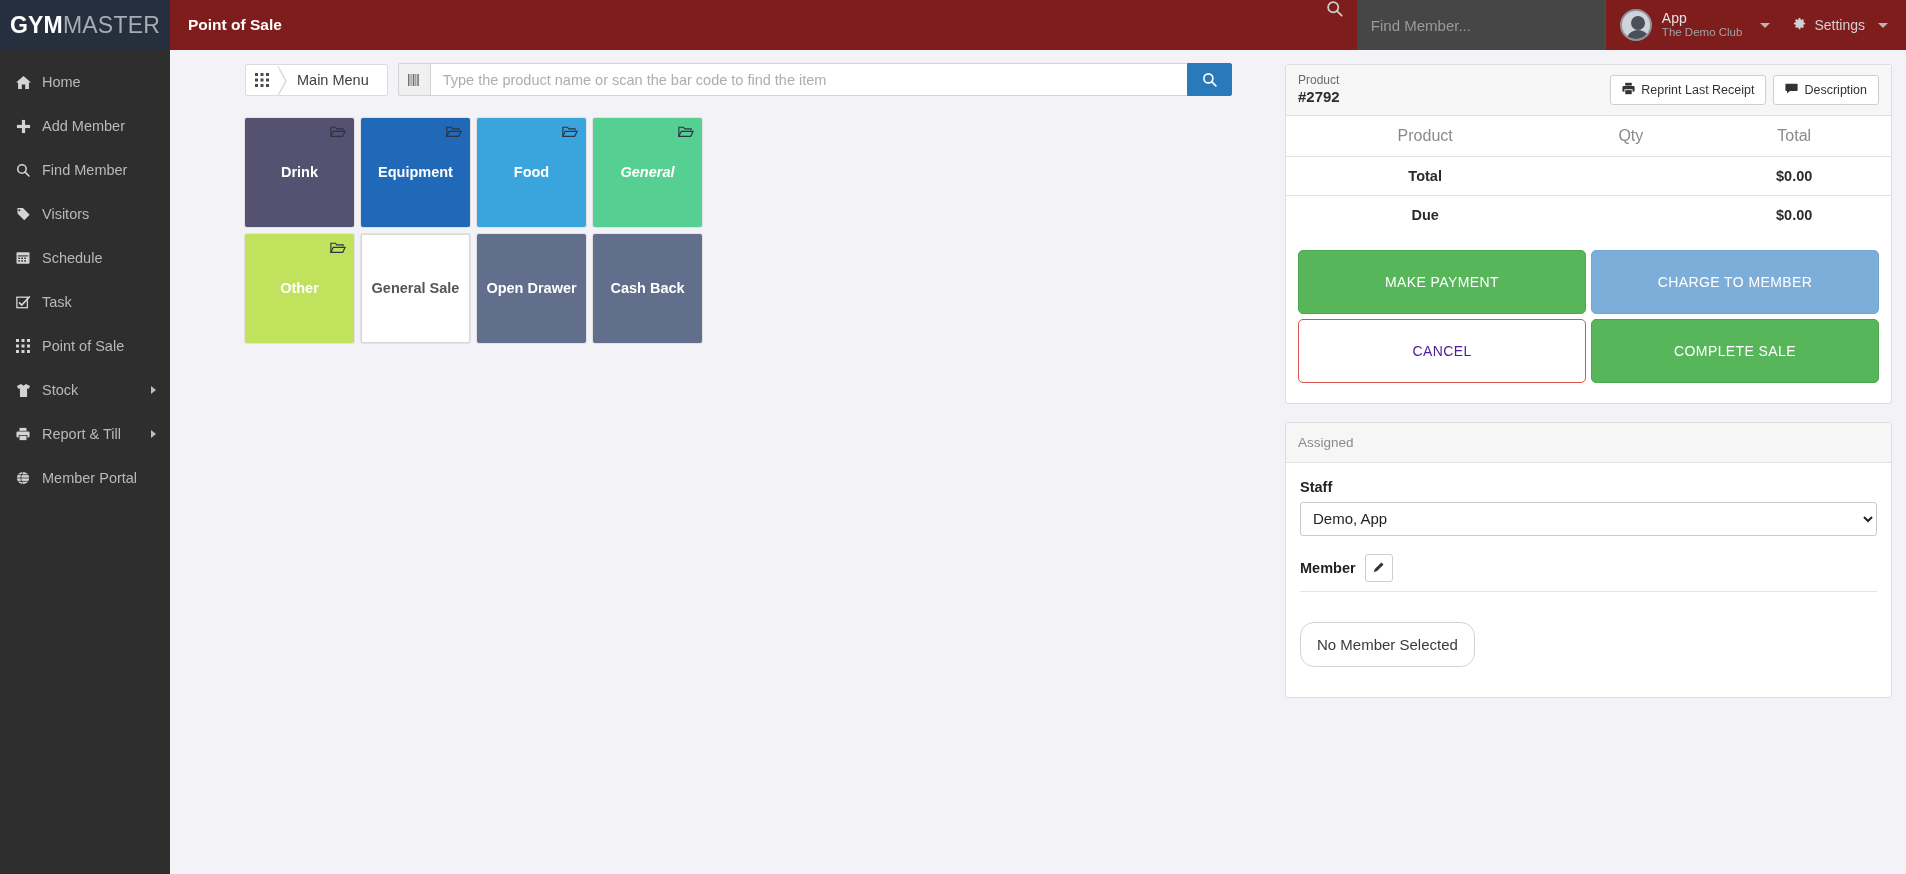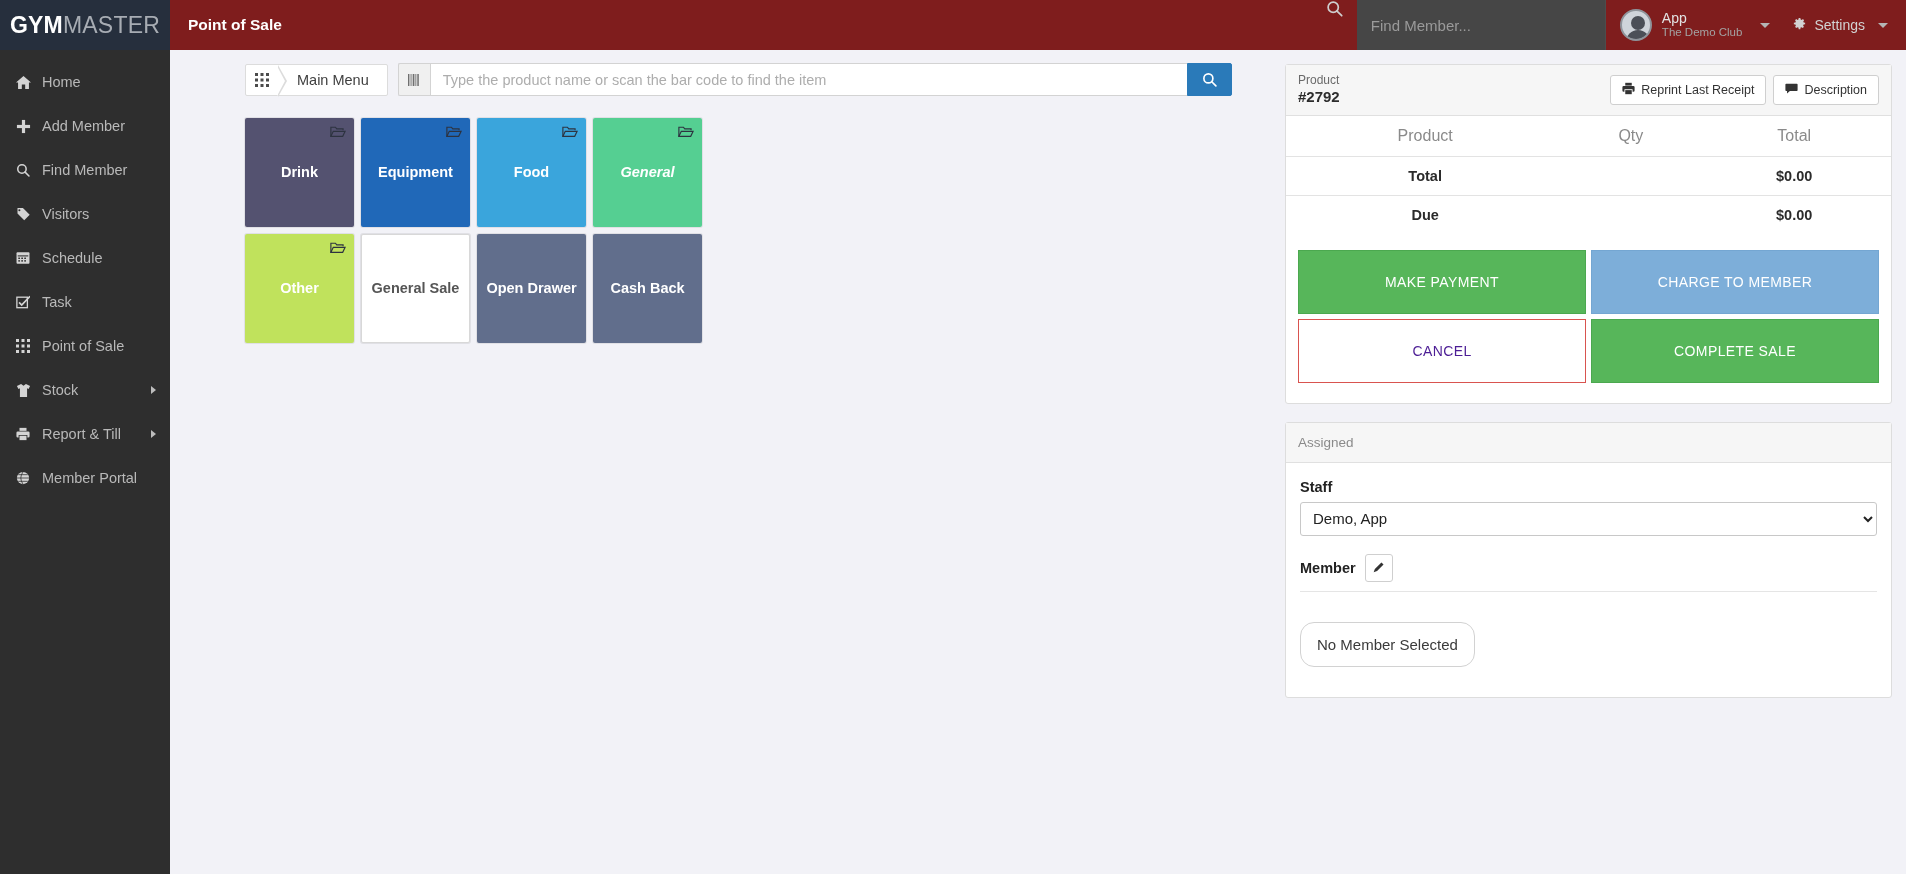--- a/index.html
+++ b/index.html
@@ -173,21 +173,21 @@
     font-size:14.5px; color:#2b2b2b; font-weight:bold; padding:11px 0;
     text-align:center; border-bottom:1px solid #e3e3e3;
   }
   table.inv tr:last-child td { border-bottom:none; }
   .col-product { width:46%; }
   .col-qty { width:22%; }
   .col-total { width:32%; }
 
   #actions { display:flex; flex-wrap:wrap; gap:5px; padding:16px 12px 20px 12px; }
   .abtn {
-    flex:1 1 calc(50% - 3px); height:64px; border-radius:0;
+    flex:1 1 calc(50% - 3px); height:64px; border-radius:5px;
     display:flex; align-items:center; justify-content:center;
     font-size:14px; letter-spacing:.4px; cursor:pointer; border:1px solid transparent;
   }
   .abtn.green { background:#57b65a; color:#fff; border-color:#4ba84f; }
   .abtn.blue  { background:#7daed9; color:#fff; border-color:#74a6d2; }
   .abtn.cancel{ background:#fff; color:#4c1d95; border:1px solid #d9534f; }
 
   #assigned-panel { margin-top:18px; }
   #assigned-panel .panel-head { min-height:40px; }
   .assigned-title { font-size:13.5px; color:#8a8a8a; }

